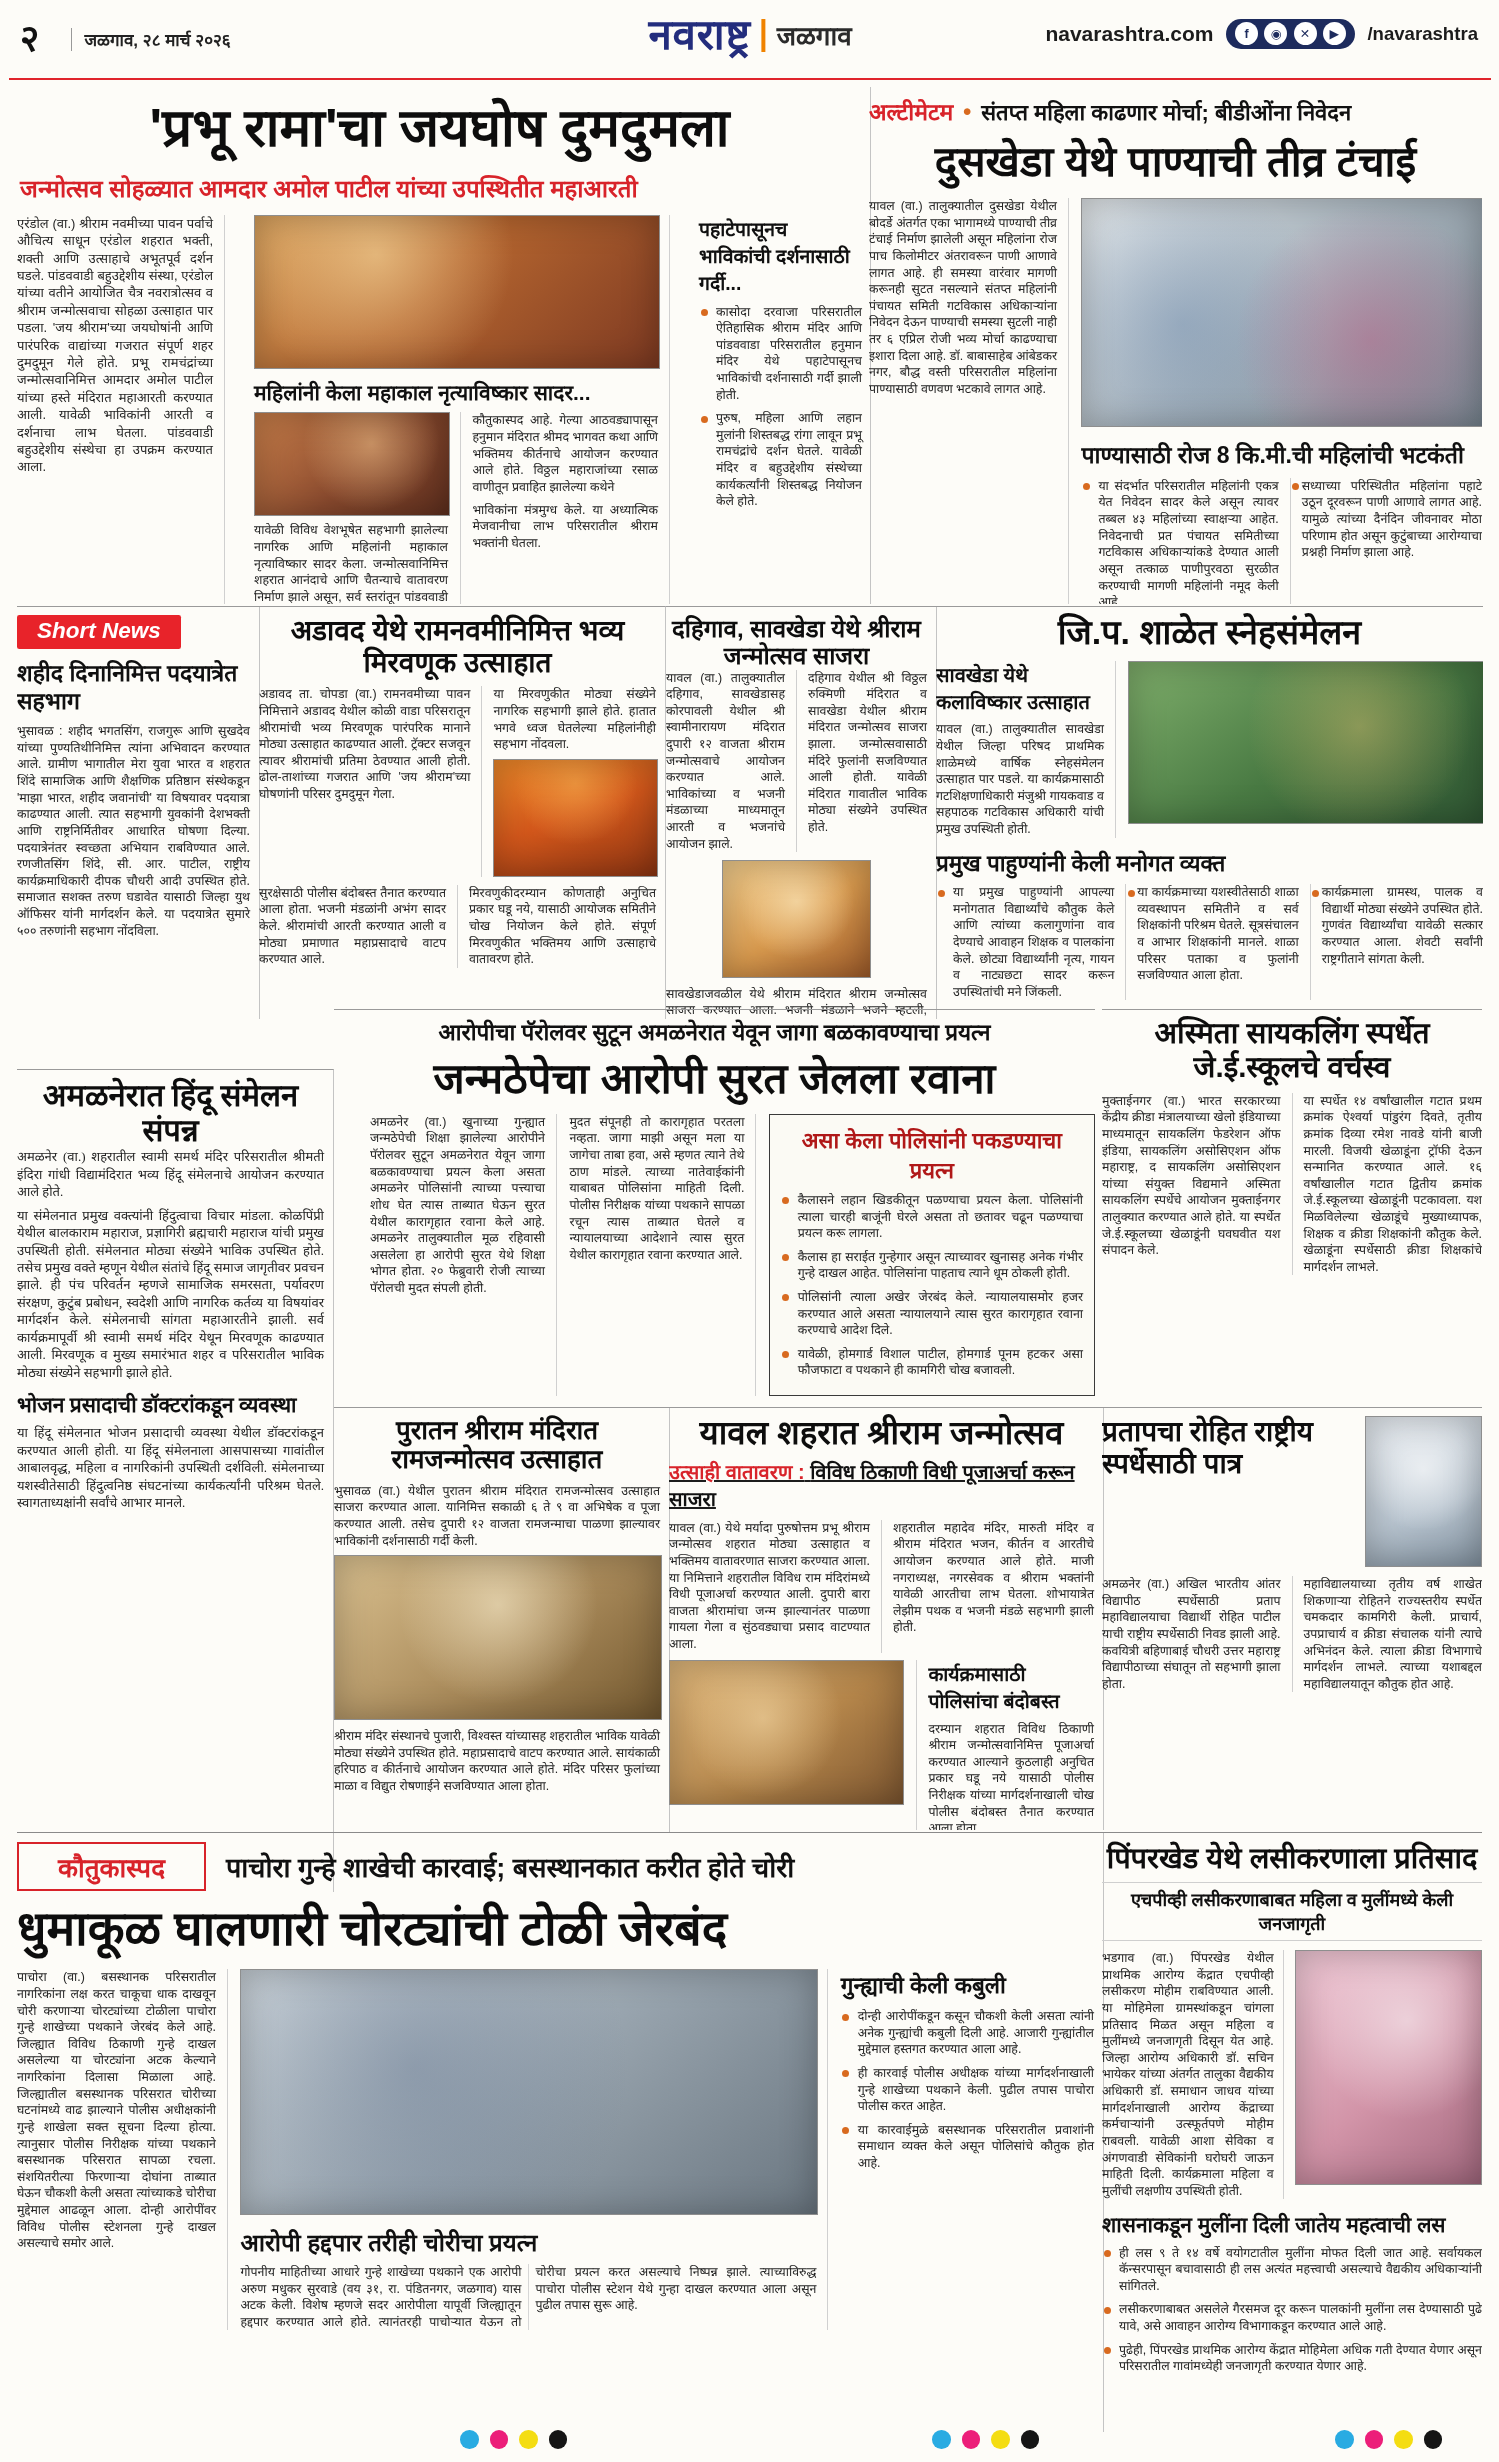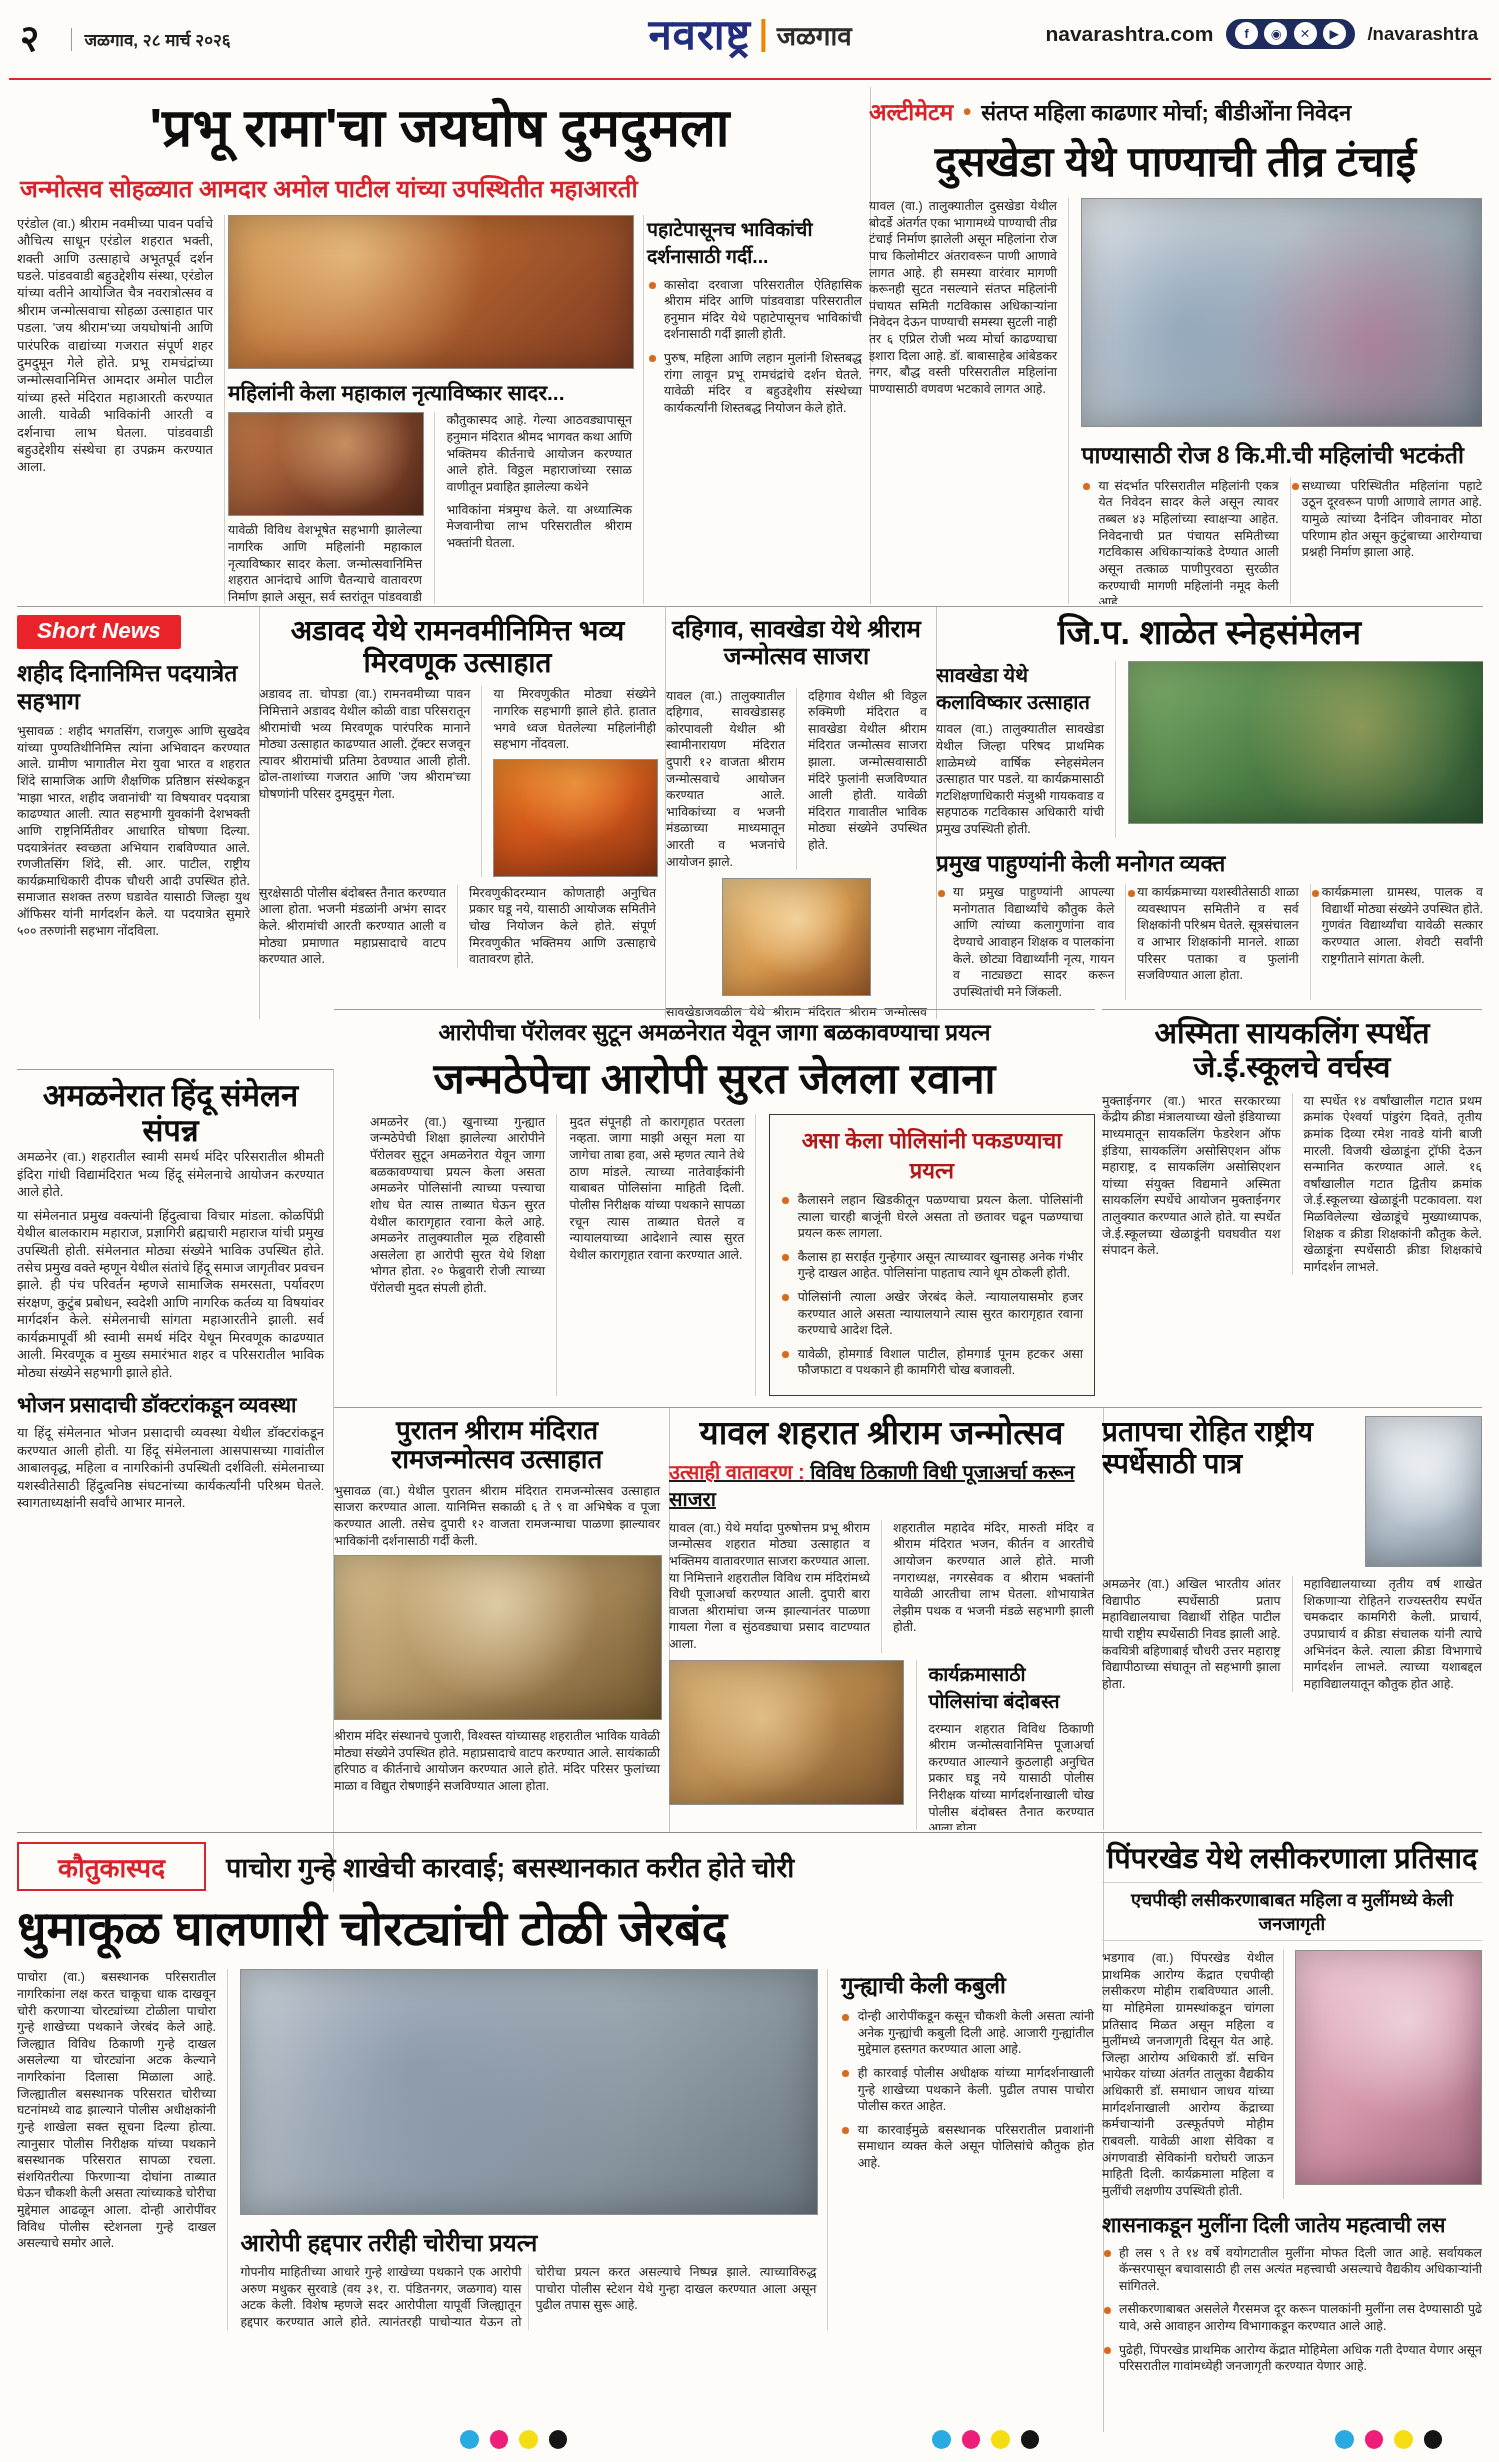--- a/index.html
+++ b/index.html
@@ -71,21 +71,21 @@
         <span class="ic">▶</span>
       </span>
       <span style="font-size:18.6px;font-weight:700;color:#1c1c1c;">/navarashtra</span>
     </div>
   </div>
   <div class="rule-red" style="top:78px;"></div>
 
   <section class="blk vline-r" style="left:17px;top:87px;width:845px;height:517px;padding-right:7.8px;">
     <div class="hl" style="font-size:53px;margin-top:11px;">'प्रभू रामा'चा जयघोष दुमदुमला</div>
     <div class="redsub" style="font-size:24px;text-align:left;margin:12.4px 3.1px 11px;">जन्मोत्सव सोहळ्यात आमदार अमोल पाटील यांच्या उपस्थितीत महाआरती</div>
-    <div class="row" style="gap:3px;">
+    <div class="row" style="gap:29px;">
       <div style="width:196px;flex:0 0 auto;border-right:0.8px solid #d0d0d0;padding-right:11px;">
         <p class="body" style="margin:0;">एरंडोल (वा.) श्रीराम नवमीच्या पावन पर्वाचे औचित्य साधून एरंडोल शहरात भक्ती, शक्ती आणि उत्साहाचे अभूतपूर्व दर्शन घडले. पांडववाडी बहुउद्देशीय संस्था, एरंडोल यांच्या वतीने आयोजित चैत्र नवरात्रोत्सव व श्रीराम जन्मोत्सवाचा सोहळा उत्साहात पार पडला. 'जय श्रीराम'च्या जयघोषांनी आणि पारंपरिक वाद्यांच्या गजरात संपूर्ण शहर दुमदुमून गेले होते. प्रभू रामचंद्रांच्या जन्मोत्सवानिमित्त आमदार अमोल पाटील यांच्या हस्ते मंदिरात महाआरती करण्यात आली. यावेळी भाविकांनी आरती व दर्शनाचा लाभ घेतला. पांडववाडी बहुउद्देशीय संस्थेचा हा उपक्रम करण्यात आला.</p>
       </div>
       <div style="width:404px;flex:0 0 auto;border-right:0.8px solid #d0d0d0;padding-right:11px;">
         <div class="photo ph-aarti" style="width:100%;height:152px;"></div>
         <div class="subh" style="font-size:21px;margin:9.3px 0 6.2px;">महिलांनी केला महाकाल नृत्याविष्कार सादर...</div>
         <div class="row" style="gap:12.4px;">
           <div style="width:194px;flex:0 0 auto;">
             <div class="photo ph-kirtan" style="width:100%;height:102px;margin-bottom:6.2px;"></div>
             <p class="body sm" style="margin:0;">यावेळी विविध वेशभूषेत सहभागी झालेल्या नागरिक आणि महिलांनी महाकाल नृत्याविष्कार सादर केला. जन्मोत्सवानिमित्त शहरात आनंदाचे आणि चैतन्याचे वातावरण निर्माण झाले असून, सर्व स्तरांतून पांडववाडी बहुउद्देशीय संस्थेच्या या उपक्रमाचे कौतुक होत आहे.</p>
@@ -145,21 +145,21 @@
       </div>
     </div>
     <div class="row sep" style="margin-top:7.8px;">
       <div style="flex:1;" class="body sm">सुरक्षेसाठी पोलीस बंदोबस्त तैनात करण्यात आला होता. भजनी मंडळांनी अभंग सादर केले. श्रीरामांची आरती करण्यात आली व मोठ्या प्रमाणात महाप्रसादाचे वाटप करण्यात आले.</div>
       <div style="flex:1;" class="body sm">मिरवणुकीदरम्यान कोणताही अनुचित प्रकार घडू नये, यासाठी आयोजक समितीने चोख नियोजन केले होते. संपूर्ण मिरवणुकीत भक्तिमय आणि उत्साहाचे वातावरण होते.</div>
     </div>
   </section>
 
   <section class="blk topline vline-r" style="left:666px;top:606px;width:261px;height:404px;padding:7.8px 9.3px 0 0;">
     <div class="hl" style="font-size:24px;">दहिगाव, सावखेडा येथे श्रीराम जन्मोत्सव साजरा</div>
-    <div class="row sep" style="margin-top:18px;">
+    <div class="row sep" style="margin-top:0;">
       <div style="flex:1;">
           <p class="body sm" style="margin:0;">यावल (वा.) तालुक्यातील दहिगाव, सावखेडासह कोरपावली येथील श्री स्वामीनारायण मंदिरात दुपारी १२ वाजता श्रीराम जन्मोत्सवाचे आयोजन करण्यात आले. भाविकांच्या व भजनी मंडळाच्या माध्यमातून आरती व भजनांचे आयोजन झाले.</p>
         </div>
       <div style="flex:1;">
           <p class="body sm" style="margin:0;">दहिगाव येथील श्री विठ्ठल रुक्मिणी मंदिरात व सावखेडा येथील श्रीराम मंदिरात जन्मोत्सव साजरा झाला. जन्मोत्सवासाठी मंदिरे फुलांनी सजविण्यात आली होती. यावेळी मंदिरात गावातील भाविक मोठ्या संख्येने उपस्थित होते.</p>
         </div>
     </div>
     <div class="photo ph-deity" style="width:147px;height:116px;margin:7.8px auto;"></div>
     <p class="body sm" style="margin:0;">सावखेडाजवळील येथे श्रीराम मंदिरात श्रीराम जन्मोत्सव साजरा करण्यात आला. भजनी मंडळाने भजने म्हटली, प्रसाद वाटप करण्यात आले. यावेळी गावातील नागरिकांनी श्रीरामांच्या पाळण्याचे दर्शन घेऊन जय श्रीरामचा जयघोष केला.</p>
   </section>

